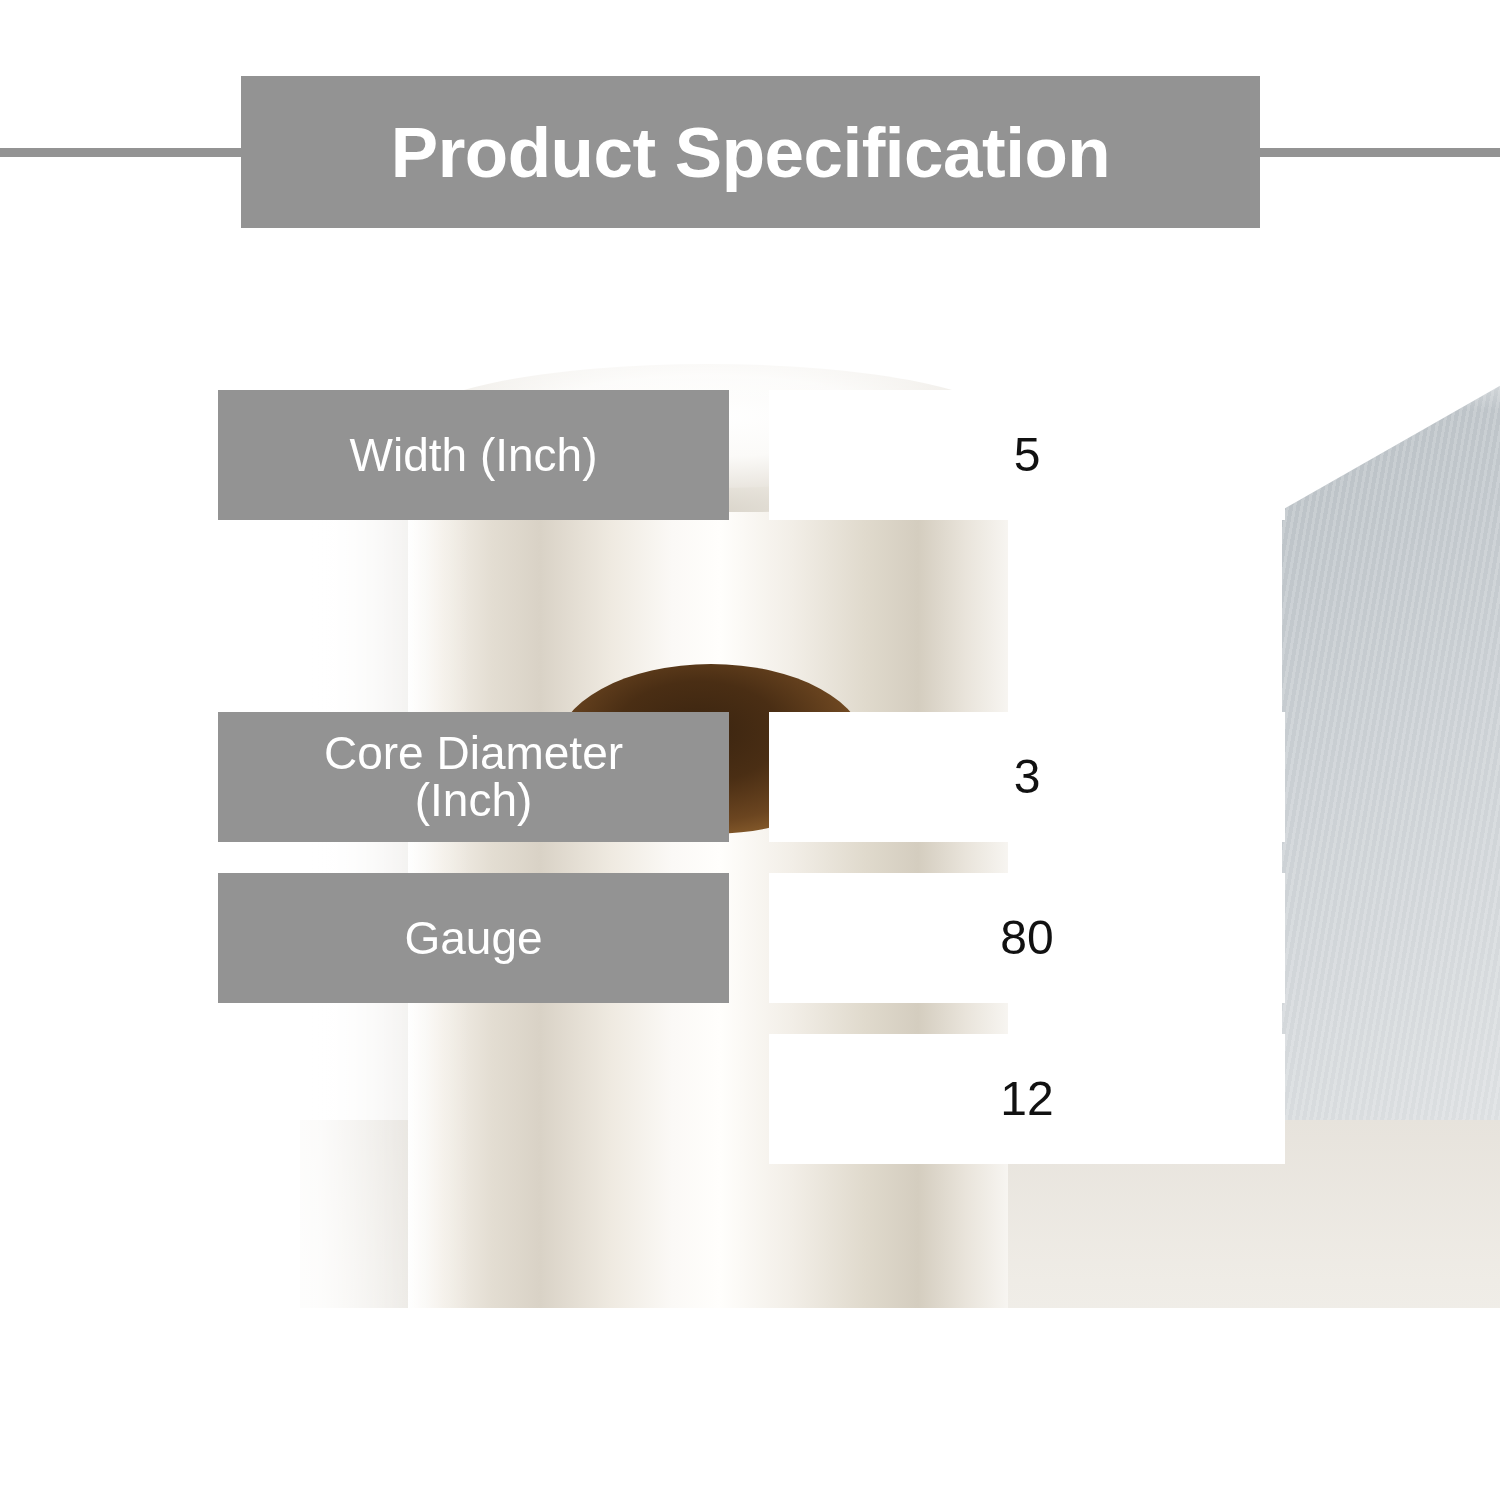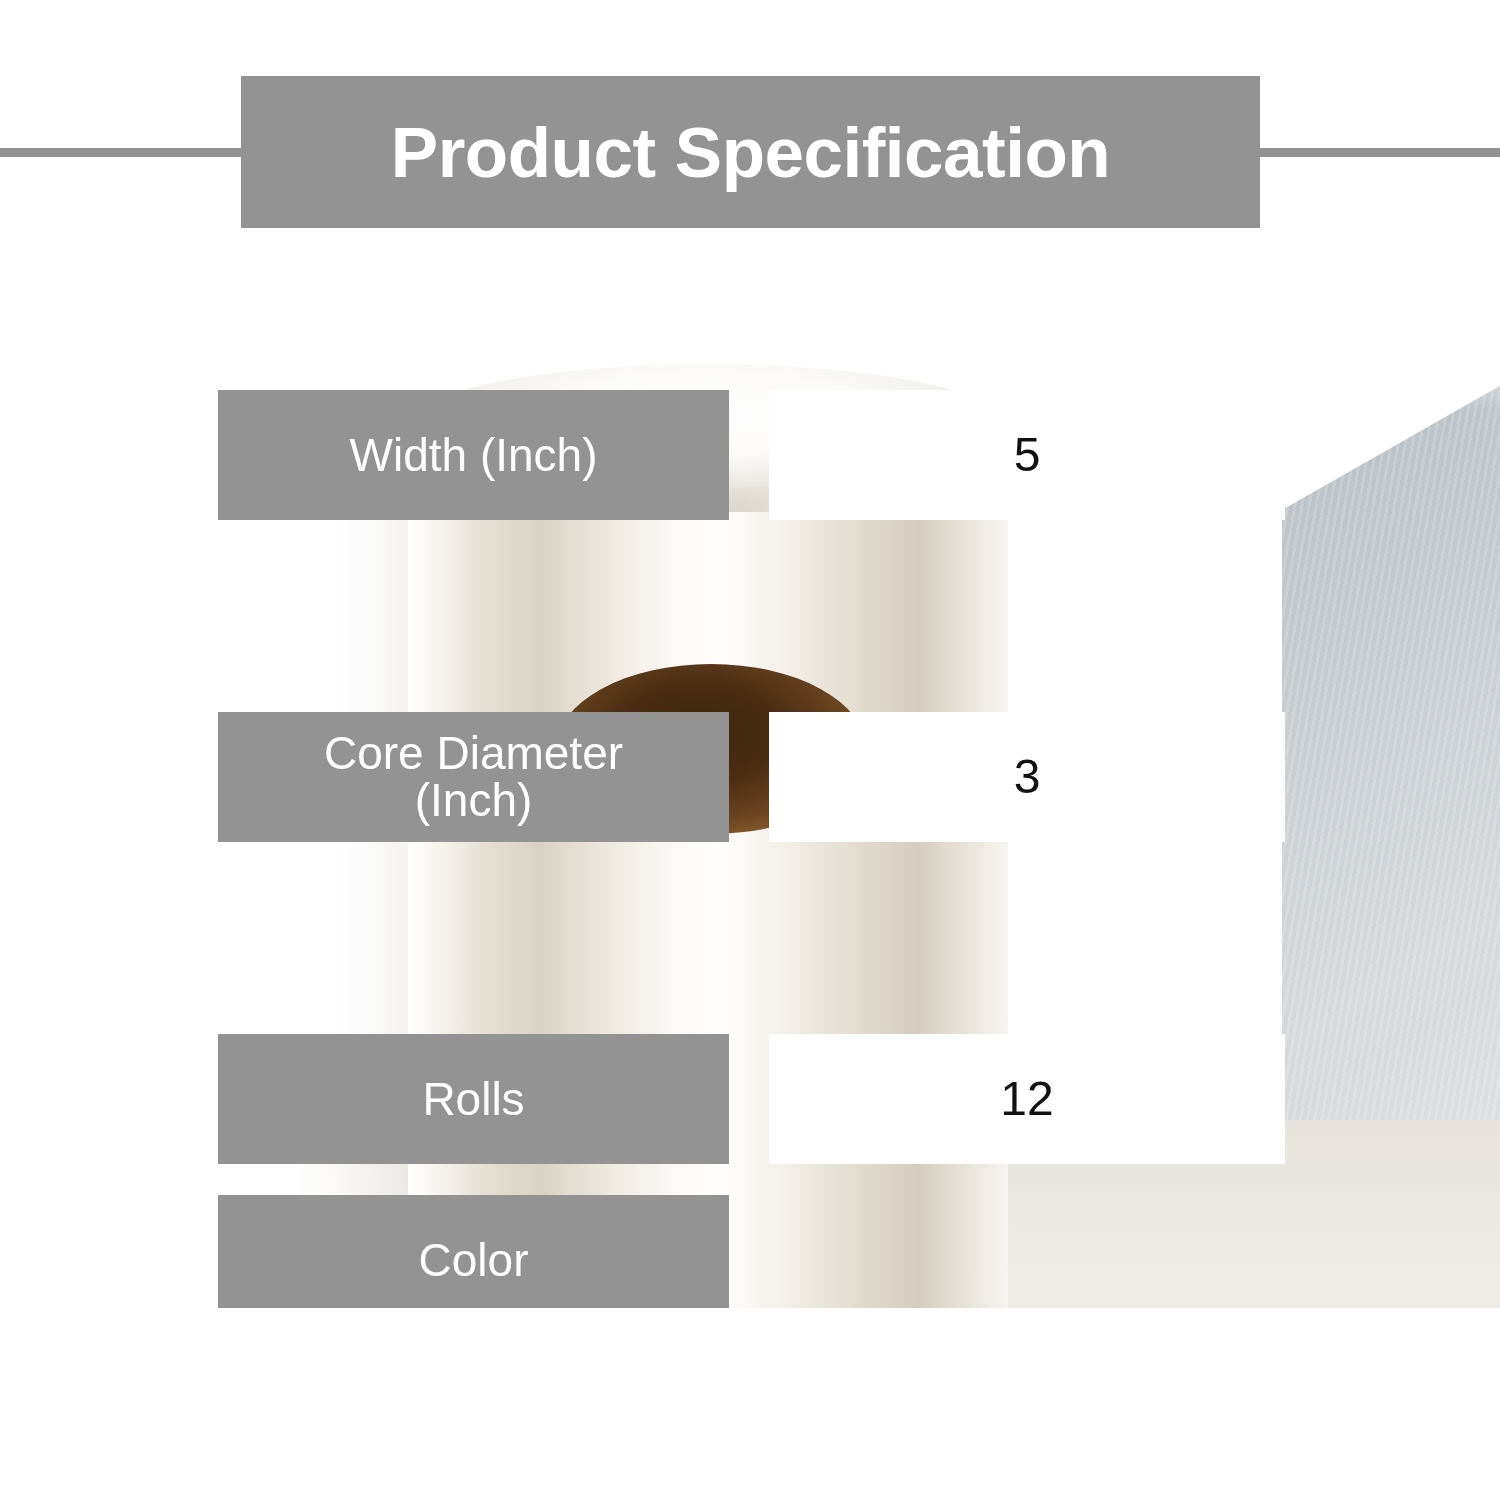--- a/index.html
+++ b/index.html
@@ -270,22 +270,24 @@
   <div class="spec-table">
     <div class="spec-row" style="top:390px">
       <div class="spec-label">Width (Inch)</div>
       <div class="spec-value">5</div>
     </div>
     <div class="spec-row" style="top:712px">
       <div class="spec-label" style="white-space:pre-line">Core Diameter
 (Inch)</div>
       <div class="spec-value">3</div>
     </div>
+    <div class="spec-row" style="top:873px">
+      <div class="spec-label">Gauge</div>
+      <div class="spec-value">80</div>
+    </div>
     <div class="spec-row" style="top:1034px">
-      <div class="spec-label">Rolls</div>
       <div class="spec-value">12</div>
     </div>
     <div class="spec-row" style="top:1195px">
-      <div class="spec-label">Color</div>
     </div>
   </div>
 
 </div>
 
 </body></html>

